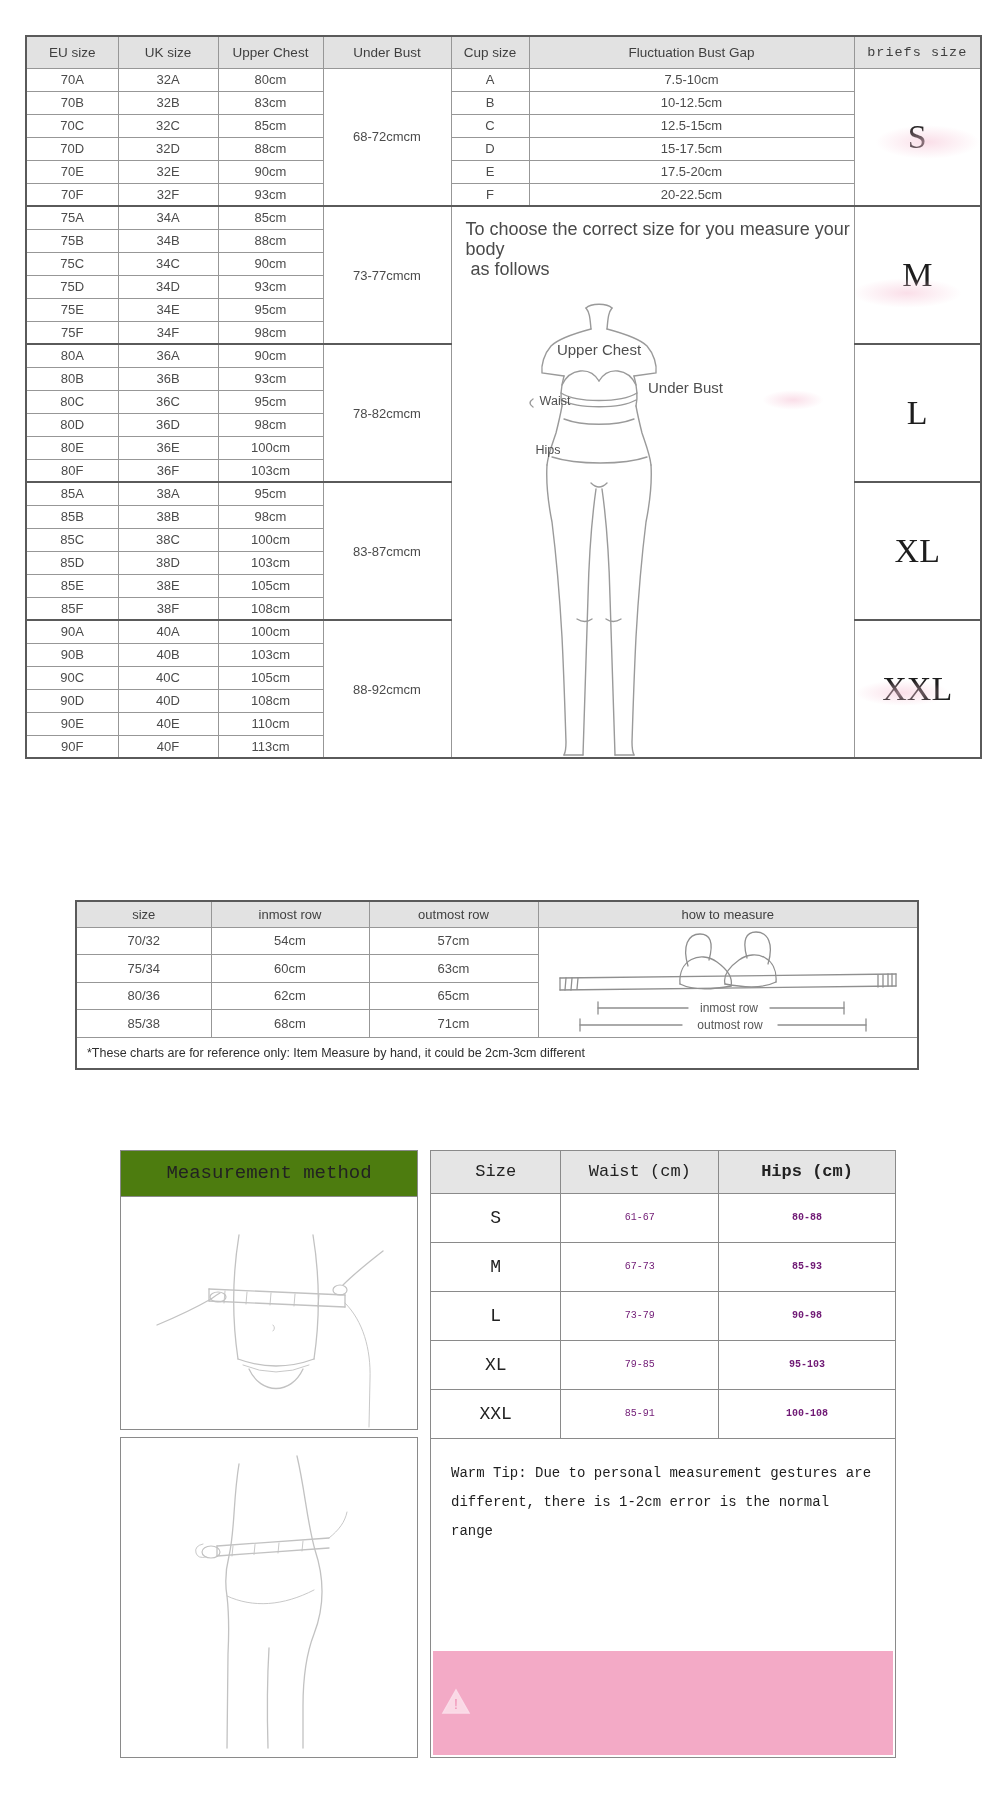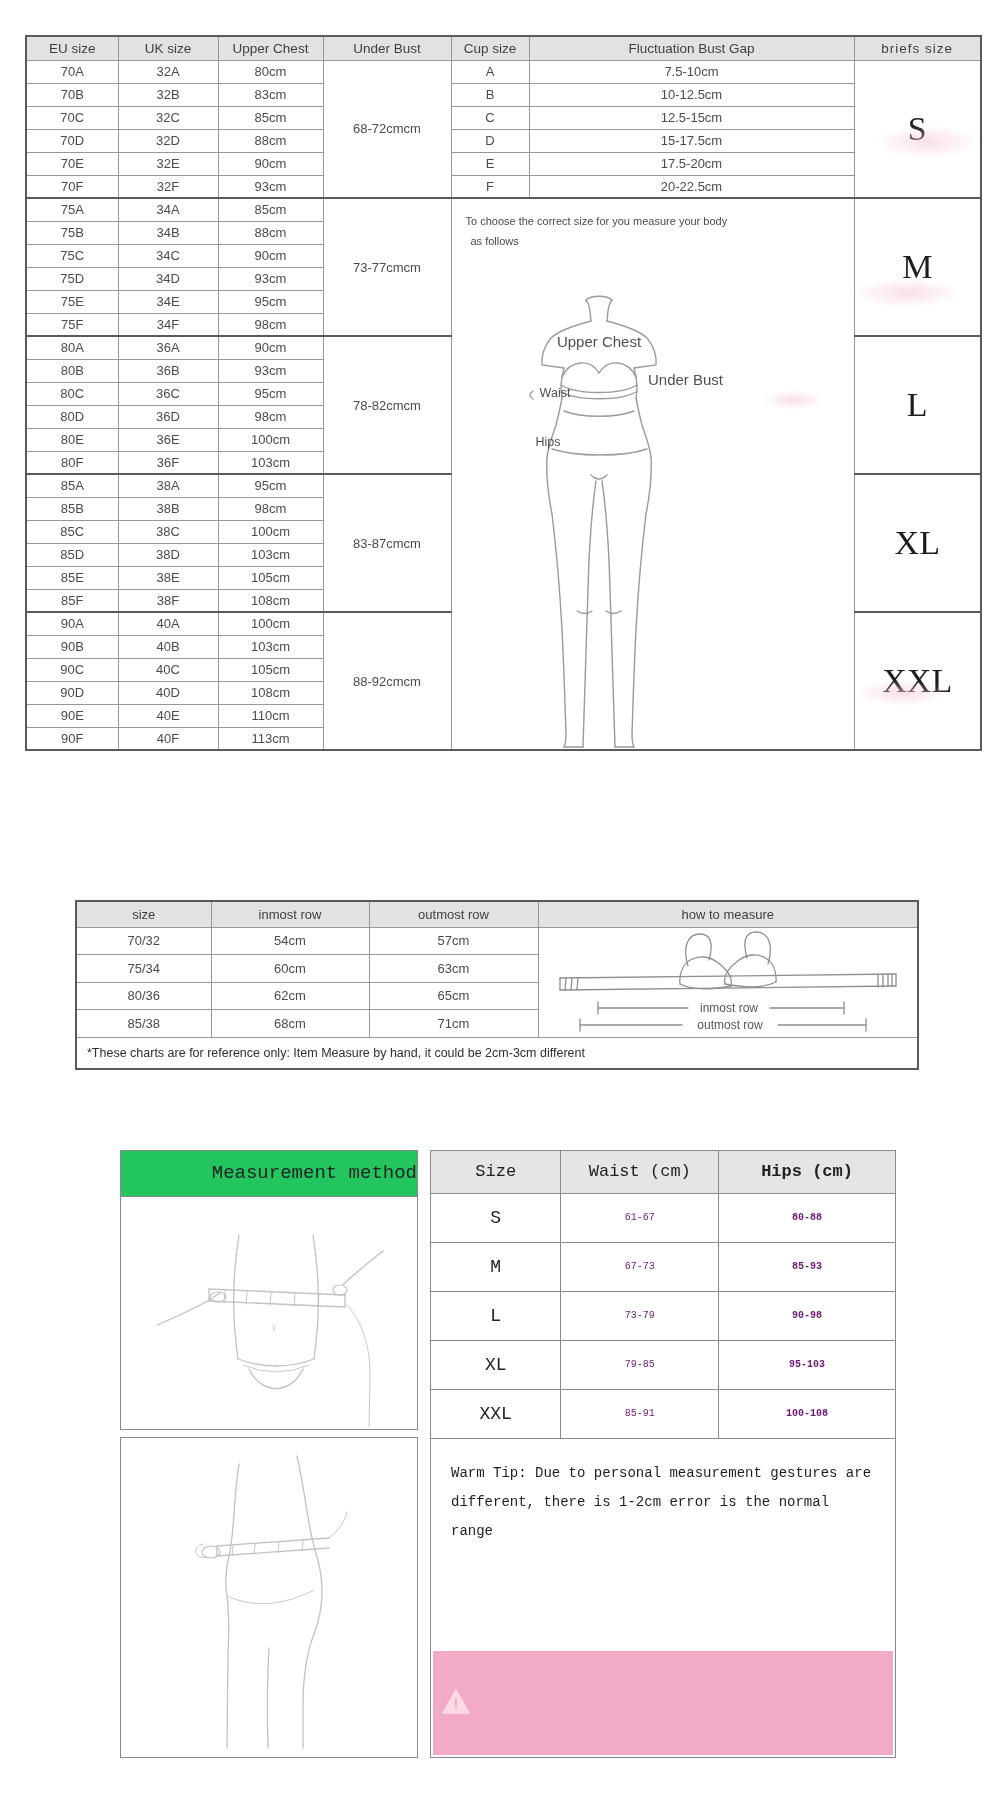--- a/index.html
+++ b/index.html
@@ -6,27 +6,27 @@
   body{font-family:"Liberation Sans",sans-serif;color:#4b4b4b;}
   #page{position:relative;width:1000px;height:1796px;background:#fff;overflow:hidden;}
 
   
   table{border-collapse:collapse;}
   .bra{position:absolute;left:25px;top:35px;width:955px;table-layout:fixed;}
   .bra td,.bra th{border:1px solid #979797;text-align:center;font-size:13px;font-weight:normal;
                   color:#4b4b4b;padding:0;overflow:hidden;}
   .bra{border:2px solid #5a5a5a;}
   .bra tr{height:23px;}
-  .bra tr.hd{height:24px;}
+  .bra tr.hd{height:32px;}
   .bra tr.hd th{background:#e2e2e2;color:#3f3f3f;font-size:13.5px;}
-  .bra th.mono{font-family:Liberation Sans, sans-serif;font-size:15px;letter-spacing:1px;color:#222;margin-left:12px;}
+  .bra th.mono{font-family:Liberation Mono, monospace;font-size:15px;letter-spacing:1px;color:#222;margin-left:12px;}
   .bra td.gsep,.bra tr.gsep td{border-top:2px solid #5a5a5a;}
   .bra td.briefs{font-family:"Liberation Serif","DejaVu Serif",serif;font-size:34px;color:#1d1d1d;}
   .bra td.bodycell{position:relative;vertical-align:top;text-align:left;}
-  .note{position:absolute;top:12px;left:14px;font-size:11px;color:#4a4a4a;line-height:20px;}
+  .note{position:absolute;top:12px;left:14px;font-size:18px;color:#4a4a4a;line-height:20px;}
   .note .l2{padding-left:5px;}
   .mannequin{position:absolute;left:0;top:0;}
   .mannequin path{fill:none;stroke:#9a9a9a;stroke-width:1.4;stroke-linecap:round;}
   .mannequin text{fill:#4f4f4f;font-family:"Liberation Sans",sans-serif;}
 
   
   .band{position:absolute;left:75px;top:900px;width:842px;table-layout:fixed;border:2px solid #5a5a5a;}
   .band td,.band th{border:1px solid #979797;text-align:center;font-size:13px;font-weight:normal;color:#4b4b4b;padding:0;}
   .band tr.hd{height:26px;}
   .band tr.hd th{background:#e2e2e2;color:#3f3f3f;}
@@ -36,22 +36,22 @@
   .band td.footnote{text-align:left;font-size:12.5px;color:#2e2e2e;padding-left:10px;}
   .bradiag path{fill:none;stroke:#8f8f8f;stroke-width:1.3;stroke-linecap:round;}
   .bradiag text{fill:#555;font-size:12px;font-family:"Liberation Sans",sans-serif;}
 
   
   .panties-title{position:absolute;left:70px;top:1085px;width:740px;text-align:center;
       font-family:"Liberation Mono",monospace;font-size:27px;letter-spacing:2px;color:#1c1c1c;}
   .mbox{position:absolute;left:120px;width:298px;border:1px solid #8a8a8a;background:#fff;box-sizing:border-box;}
   #mbox1{top:1150px;height:280px;}
   #mbox2{top:1437px;height:321px;}
-  .mbox-head{height:45px;line-height:45px;background:#22c55e;border-bottom:1px solid #8a8a8a;
-      text-align:right;font-family:"Liberation Mono",monospace;font-size:19px;color:#222;}
+  .mbox-head{height:45px;line-height:45px;background:#4d7c0f;border-bottom:1px solid #8a8a8a;
+      text-align:center;font-family:"Liberation Mono",monospace;font-size:19px;color:#222;}
   .sketch path{fill:none;stroke:#c2c2c2;stroke-width:1.3;stroke-linecap:round;}
   .sketch .thin{stroke-width:0.9;}
   .sketch ellipse{fill:none;stroke:#c2c2c2;stroke-width:1.2;}
 
   .pbox{position:absolute;left:430px;top:1150px;width:466px;height:608px;border:1px solid #8a8a8a;
       box-sizing:border-box;background:#fff;}
   .ptab{width:100%;table-layout:fixed;}
   .ptab td,.ptab th{border:1px solid #8a8a8a;text-align:center;font-weight:normal;
       font-family:"Liberation Mono",monospace;color:#222;}
   .ptab tr.hd{height:42px;}

